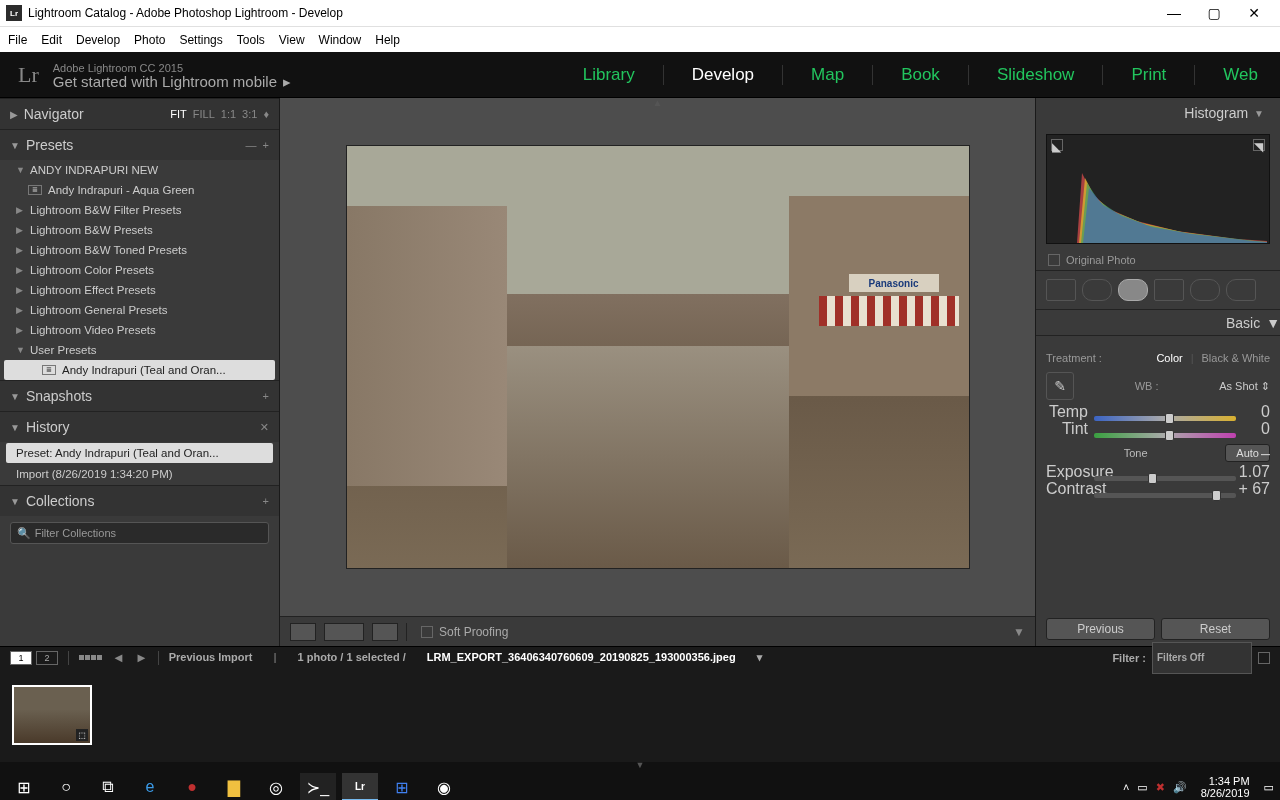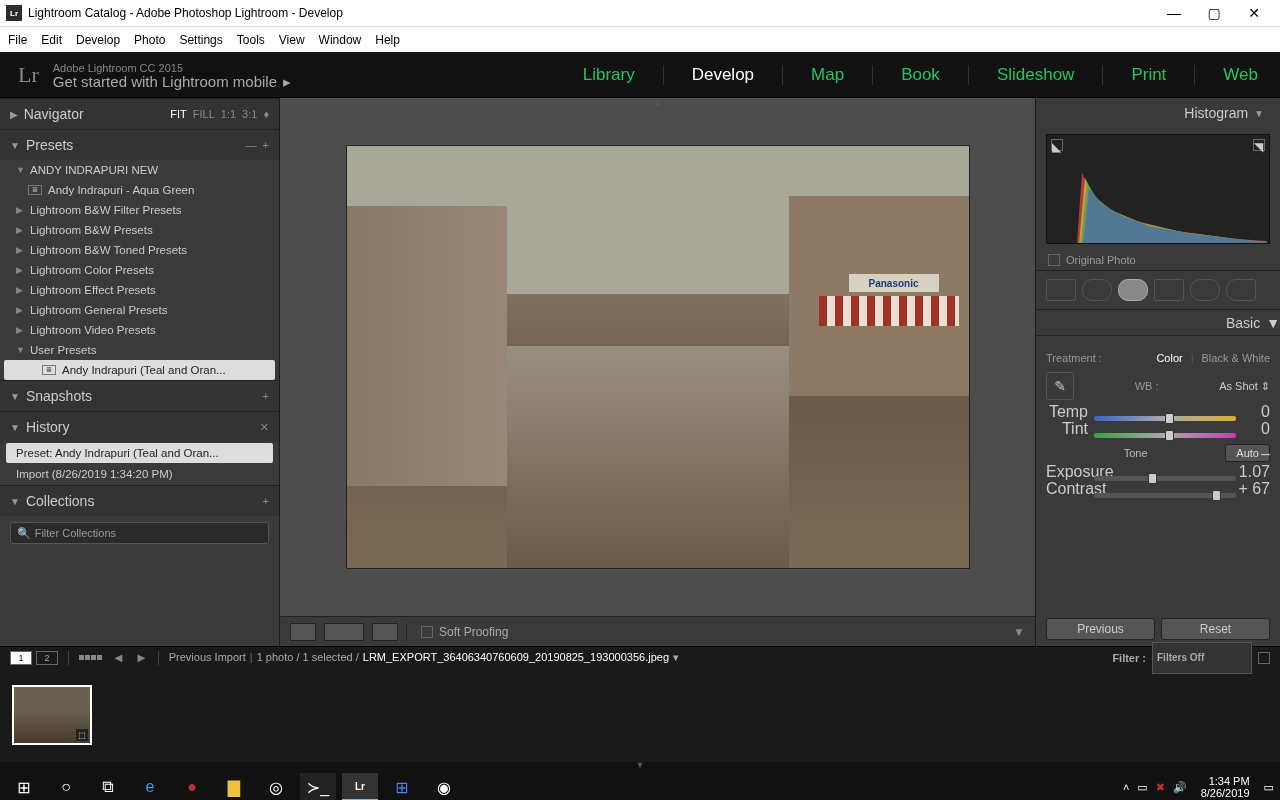--- a/index.html
+++ b/index.html
@@ -77,21 +77,21 @@
 .tone-head .lbl { flex: 1; text-align: center; color: #bbb; font-size: 11px; }
 .auto-btn { padding: 2px 10px; background: #555; border: 1px solid #222; border-radius: 3px; cursor: pointer; font-size: 11px; color: #ddd; }
 .rp-btns { display: flex; gap: 6px; padding: 6px 10px; margin-top: auto; }
 .filmstrip-bar { height: 22px; background: #1a1a1a; display: flex; align-items: center; padding: 0 10px; gap: 10px; color: #aaa; font-size: 11px; border-top: 1px solid #000; }
 .page-nums { display: flex; gap: 4px; }
 .page-num { width: 22px; height: 14px; border: 1px solid #666; display: flex; align-items: center; justify-content: center; font-size: 9px; cursor: pointer; }
 .page-num.active { background: #fff; color: #000; }
 .grid-ico { display: flex; gap: 1px; }
 .grid-ico span { width: 5px; height: 5px; background: #888; }
 .nav-arrow { font-size: 13px; cursor: pointer; color: #888; }
-.filmstrip-path { display: flex; gap: 4px; }
+.filmstrip-path { display: flex; gap: 21px; font-weight: bold; }
 .films-filter { margin-left: auto; display: flex; align-items: center; gap: 6px; font-weight: bold; }
 .filter-dd { width: 100px; height: 32px; background: #333; border: 1px solid #555; font-size: 10px; padding: 0 4px; display: flex; align-items: center; }
 .filmstrip { height: 94px; background: #1a1a1a; display: flex; align-items: center; padding: 6px 12px; gap: 8px; }
 .thumb-img { width: 80px; height: 60px; background: linear-gradient(180deg,#6a6050 0%,#6a6050 40%,#4a3a2a 100%); border: 2px solid #fff; cursor: pointer; position: relative; }
 .thumb-badge { position: absolute; bottom: 2px; right: 2px; width: 12px; height: 12px; background: #222; color: #fff; font-size: 8px; display: flex; align-items: center; justify-content: center; }
 .scroller { height: 8px; background: #111; }
 .taskbar { height: 34px; background: #111; display: flex; align-items: center; padding: 0 6px; gap: 6px; }
 .tb-item { width: 36px; height: 28px; display: flex; align-items: center; justify-content: center; cursor: pointer; color: #fff; font-size: 16px; }
 .tb-item.active { background: #333; border-bottom: 2px solid #76b9ed; }
 .tb-right { margin-left: auto; display: flex; align-items: center; gap: 8px; color: #fff; font-size: 11px; }

